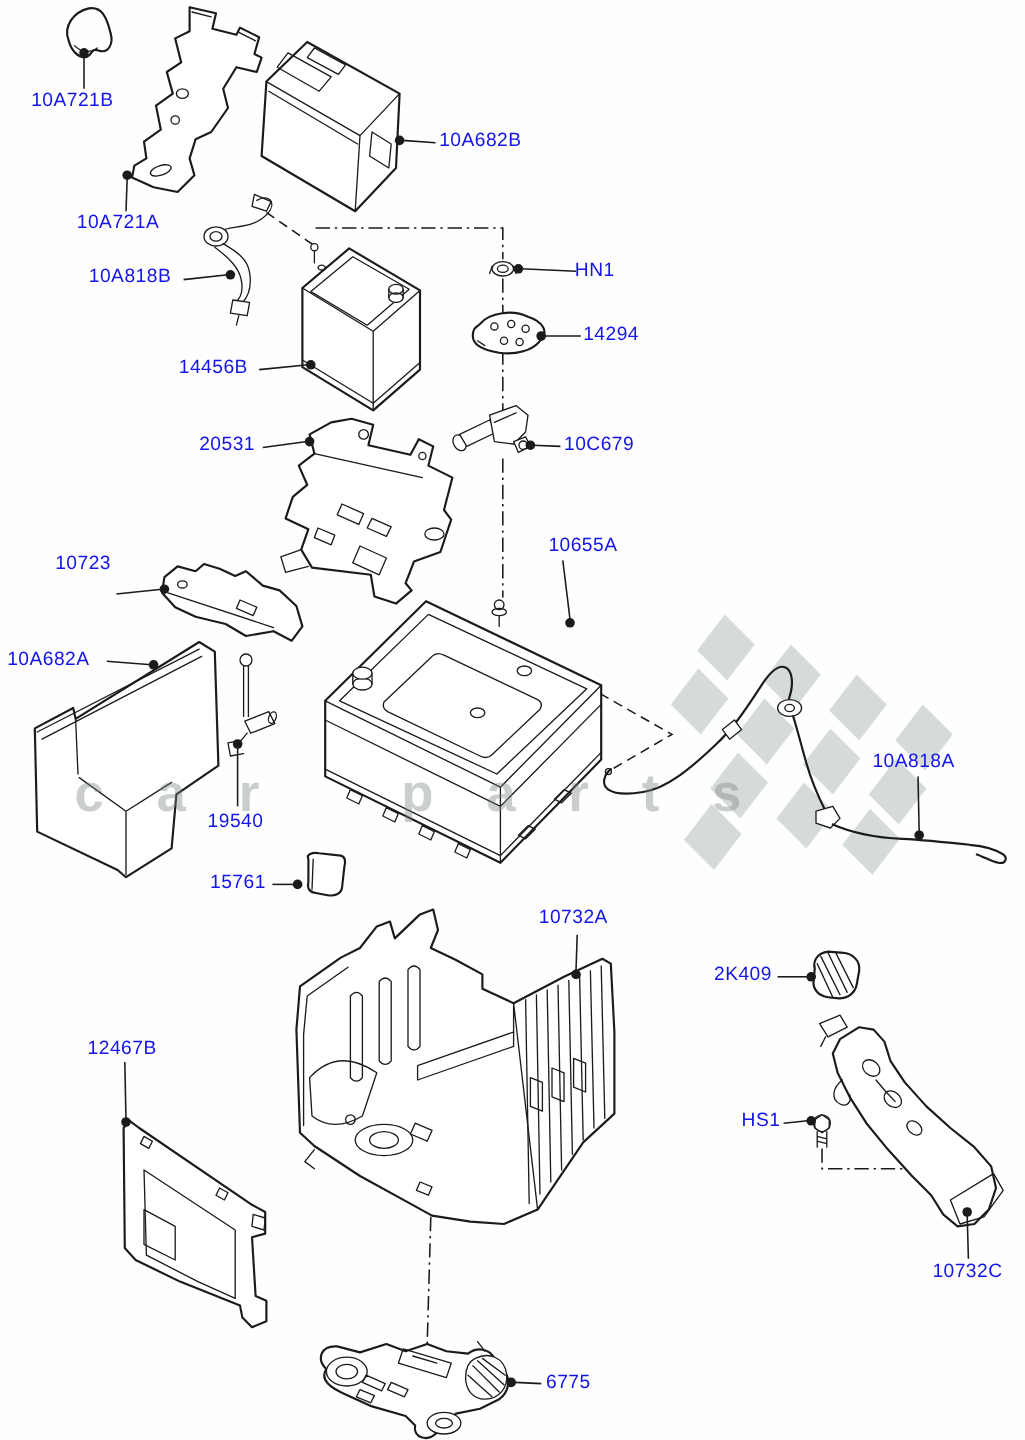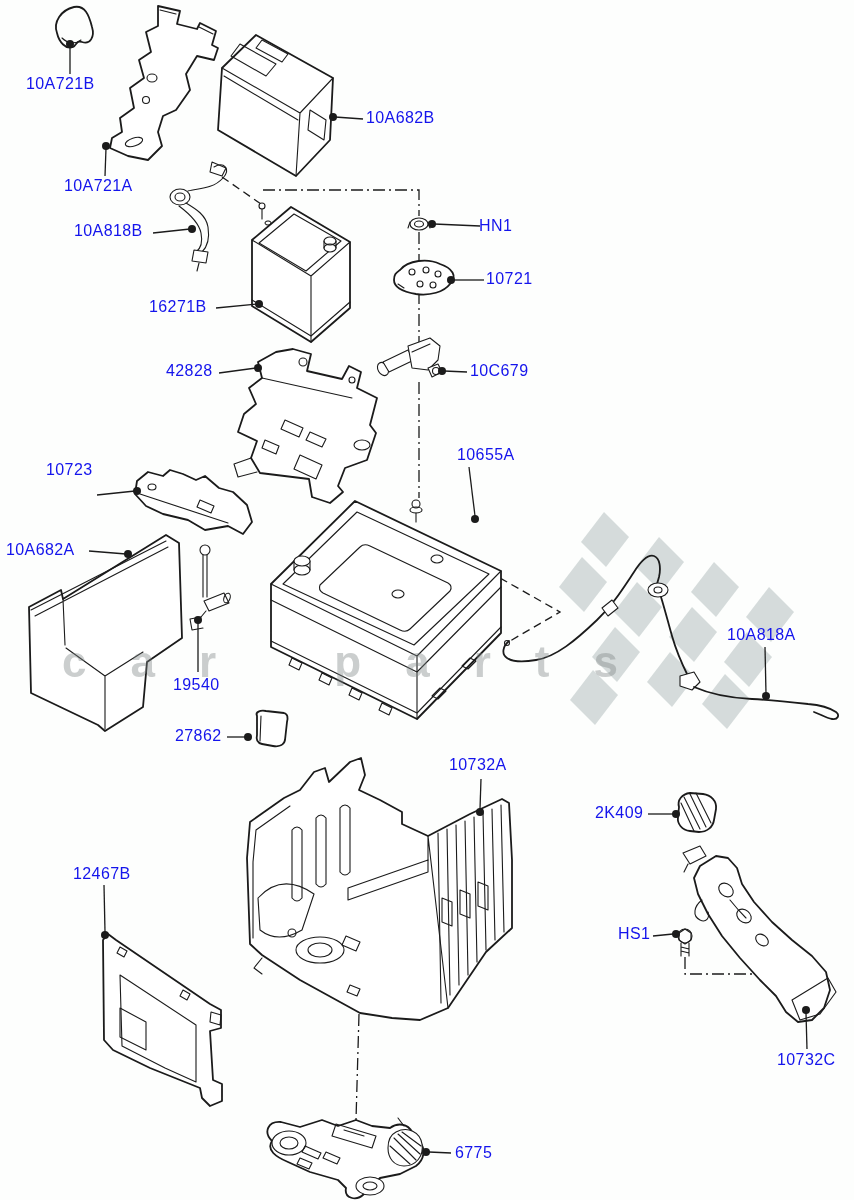--- a/index.html
+++ b/index.html
@@ -345,30 +345,30 @@
           <circle class="dot" cx="426" cy="1152" r="4"></circle>
         </g>
     </g>
   </svg>
 
   <div class="wm-sub">car parts</div>
 
   <div class="plabel" style="left:26px;top:76px">10A721B</div>
   <div class="plabel" style="left:64px;top:178px">10A721A</div>
   <div class="plabel" style="left:74px;top:223px">10A818B</div>
-  <div class="plabel" style="left:149px;top:299px">16271B</div>
-  <div class="plabel" style="left:166px;top:363px">42828</div>
+  <div class="plabel" style="left:149px;top:299px">14456B</div>
+  <div class="plabel" style="left:166px;top:363px">20531</div>
   <div class="plabel" style="left:46px;top:462px">10723</div>
   <div class="plabel" style="left:6px;top:542px">10A682A</div>
   <div class="plabel" style="left:173px;top:677px">19540</div>
-  <div class="plabel" style="left:175px;top:728px">27862</div>
+  <div class="plabel" style="left:175px;top:728px">15761</div>
   <div class="plabel" style="left:73px;top:866px">12467B</div>
   <div class="plabel" style="left:366px;top:110px">10A682B</div>
   <div class="plabel" style="left:479px;top:218px">HN1</div>
-  <div class="plabel" style="left:486px;top:271px">10721</div>
+  <div class="plabel" style="left:486px;top:271px">14294</div>
   <div class="plabel" style="left:470px;top:363px">10C679</div>
   <div class="plabel" style="left:457px;top:447px">10655A</div>
   <div class="plabel" style="left:727px;top:627px">10A818A</div>
   <div class="plabel" style="left:449px;top:757px">10732A</div>
   <div class="plabel" style="left:595px;top:805px">2K409</div>
   <div class="plabel" style="left:618px;top:926px">HS1</div>
   <div class="plabel" style="left:777px;top:1052px">10732C</div>
   <div class="plabel" style="left:455px;top:1145px">6775</div>
 
 </div>

